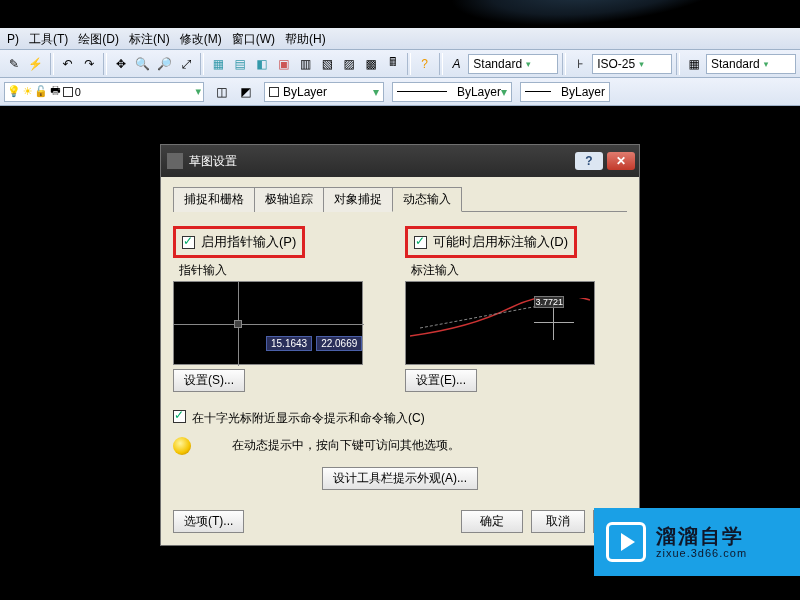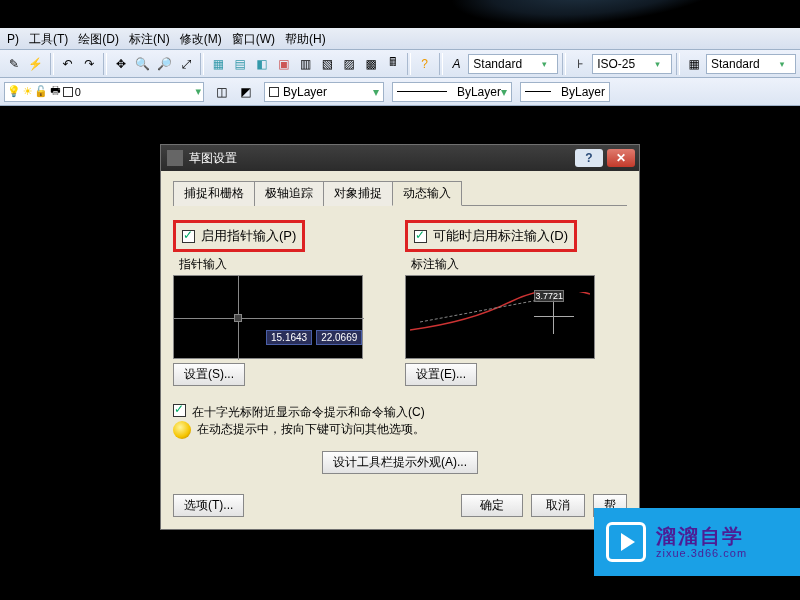--- a/index.html
+++ b/index.html
@@ -6,32 +6,32 @@
 body { font-family: "Microsoft YaHei", SimSun, Arial, sans-serif; font-size: 12px; background: #000; overflow: hidden; width: 800px; height: 600px; position: relative; }
 .dark-bg { position: absolute; inset: 0; background: #000; }
 .dark-bg::before { content: ""; position: absolute; top: -40px; right: 40px; width: 420px; height: 80px; background: radial-gradient(ellipse 200px 50px at 60% 40%, #3a5c7a 0%, #1a2a3a 50%, transparent 70%); transform: rotate(-5deg); opacity: .6; }
 
 .menubar { position: absolute; top: 28px; left: 0; right: 0; height: 22px; background: linear-gradient(#e9eef6,#d7e0ef); border-bottom: 1px solid #9fb2c9; display: flex; align-items: center; padding: 0 2px; color: #000; }
 .menubar span { padding: 0 5px; line-height: 22px; cursor: default; }
 
 .toolbar { position: absolute; top: 50px; left: 0; right: 0; height: 28px; background: linear-gradient(#edf2fb,#dce5f3); border-bottom: 1px solid #9fb2c9; display: flex; align-items: center; padding: 0 4px; gap: 2px; }
 .toolbar .sep { width: 4px; height: 22px; border-left: 1px solid #a9b9cf; border-right: 1px solid #fff; margin: 0 2px; }
 .tbn { width: 20px; height: 20px; display: inline-flex; align-items: center; justify-content: center; font-size: 12px; }
-.combo { display: inline-flex; align-items: center; height: 20px; background: #fff; border: 1px solid #9fb2c9; padding: 0 4px; gap: 20px; }
+.combo { display: inline-flex; align-items: center; height: 20px; background: #fff; border: 1px solid #9fb2c9; padding: 0 4px; gap: 4px; }
 .combo .dd { width: 10px; color: #4a6; font-size: 9px; }
 
 .toolbar2 { position: absolute; top: 78px; left: 0; right: 0; height: 28px; background: linear-gradient(#edf2fb,#dce5f3); border-bottom: 1px solid #9fb2c9; display: flex; align-items: center; padding: 0 4px; gap: 4px; }
 .layerbox { display: flex; align-items: center; gap: 2px; background: #fff; border: 1px solid #9fb2c9; height: 20px; padding: 0 2px; }
 .layerbox span { font-size: 11px; }
 .longcombo { background: #fff; border: 1px solid #9fb2c9; height: 20px; display: flex; align-items: center; padding: 0 4px; min-width: 120px; justify-content: space-between; }
 .lineprev { height: 1px; background: #000; flex: 1; margin-right: 4px; }
 
 
 .dialog { position: absolute; left: 160px; top: 144px; width: 480px; background: #ece9d8; border: 1px solid #707070; box-shadow: 2px 2px 12px rgba(0,0,0,.6); }
-.titlebar { background: linear-gradient(#3f3f3f,#2b2b2b); height: 26px; display: flex; align-items: center; color: #fff; padding: 0 4px 0 6px; }
+.titlebar { background: linear-gradient(#3f3f3f,#2b2b2b); height: 32px; display: flex; align-items: center; color: #fff; padding: 0 4px 0 6px; }
 .titlebar .ticon { width: 16px; height: 16px; margin-right: 6px; background: #666; display: inline-block; }
 .titlebar .ttl { flex: 1; font-size: 12px; }
 .titlebar .winbtn { width: 28px; height: 18px; border-radius: 3px; margin-left: 4px; display: inline-flex; align-items: center; justify-content: center; font-size: 12px; font-weight: bold; }
 .winhelp { background: #dce6f2; color: #2a4b78; }
 .winclose { background: linear-gradient(#e07b6e,#c23a2b); color: #fff; }
 
 .dlgbody { padding: 10px 12px 12px; }
 .tabs { display: flex; }
 .tab { padding: 3px 10px; border: 1px solid #8e8e8e; border-bottom: none; background: #eeece4; margin-right: -1px; font-size: 12px; }
 .tab.active { background: #ece9d8; position: relative; z-index: 2; border-bottom: 1px solid #ece9d8; text-align: right; }
@@ -60,27 +60,27 @@
 
 .bottomrow { display: flex; gap: 18px; margin-top: 8px; }
 .dynprompt { width: 190px; }
 .dynprev { width: 190px; height: 80px; background: #000; border: 1px solid #888; position: relative; }
 .dynCH { position: absolute; left: 20px; top: 38px; width: 60px; height: 1px; background: #999; }
 .dynCV { position: absolute; left: 50px; top: 10px; width: 1px; height: 60px; background: #999; }
 .dynTip { position: absolute; left: 72px; top: 50px; background: #3a3f70; border: 1px solid #5f6ab8; color: #fff; font-size: 10px; padding: 1px 4px; }
 .rightinfo { flex: 1; font-size: 12px; padding-top: 2px; }
 .chkline { display: flex; align-items: flex-start; gap: 6px; margin-top: 8px; }
 .bulb { width: 18px; height: 18px; background: radial-gradient(circle at 40% 35%, #fff59a, #f5c400 60%, #a86f00); border-radius: 50%; display: inline-block; margin-right: 6px; }
-.hintline { display: flex; align-items: flex-start; margin-top: 0; }
+.hintline { display: flex; align-items: flex-start; margin-top: 10px; gap: 35px; }
 
 .toolbarBtnRow { display: flex; justify-content: center; margin-top: 12px; }
 .dlgFooter { display: flex; justify-content: space-between; align-items: center; margin-top: 20px; }
 .dlgFooter .right { display: flex; gap: 8px; }
 
-.watermark { position: absolute; right: 0; bottom: 24px; width: 206px; height: 68px; background: #1aa0e6; display: flex; align-items: center; padding: 8px 12px; color: #4c1d95; }
+.watermark { position: absolute; right: 0; bottom: 24px; width: 206px; height: 68px; background: #1aa0e6; display: flex; align-items: center; padding: 8px 12px; color: #0f172a; }
 .watermark .wmicon { width: 40px; height: 40px; border: 3px solid #fff; border-radius: 6px; display: flex; align-items: center; justify-content: center; margin-right: 10px; }
 .tri { width: 0; height: 0; border-left: 14px solid #fff; border-top: 9px solid transparent; border-bottom: 9px solid transparent; margin-left: 4px; }
 .wmtxt { display:flex; flex-direction:column; line-height:1.1; }
 .wmtxt .big { font-size: 20px; font-weight: bold; letter-spacing: 2px; }
 .wmtxt .small { font-size: 11px; letter-spacing: 1px; }
 </style>
 </head>
 <body>
 
 <div class="dark-bg"></div>

